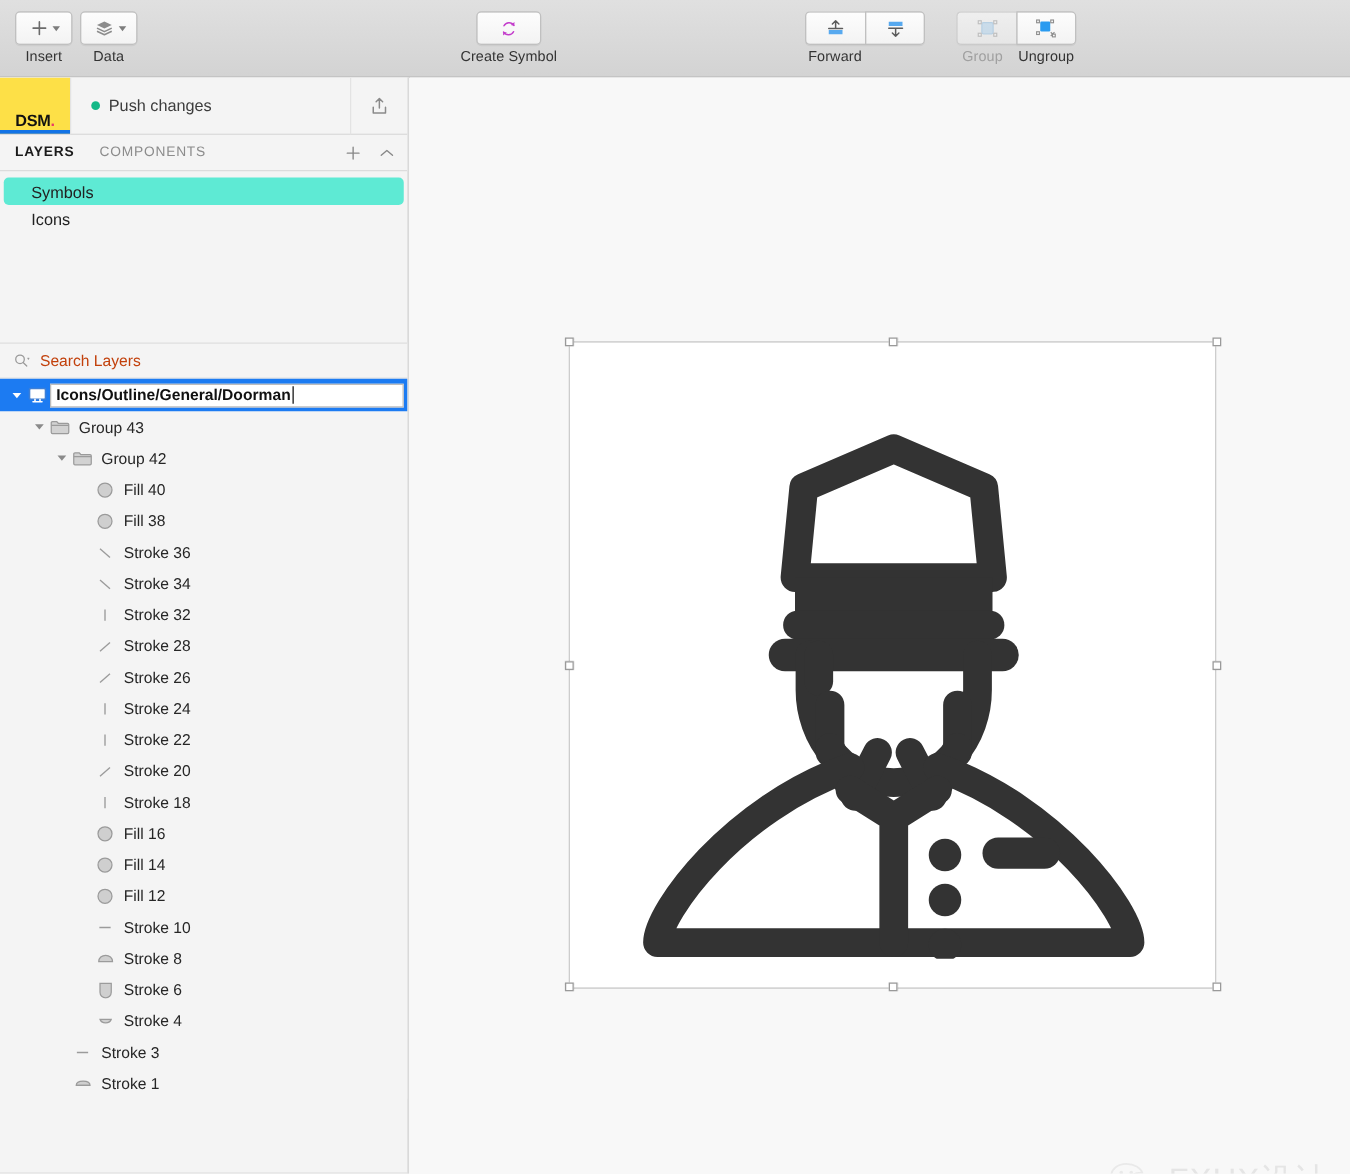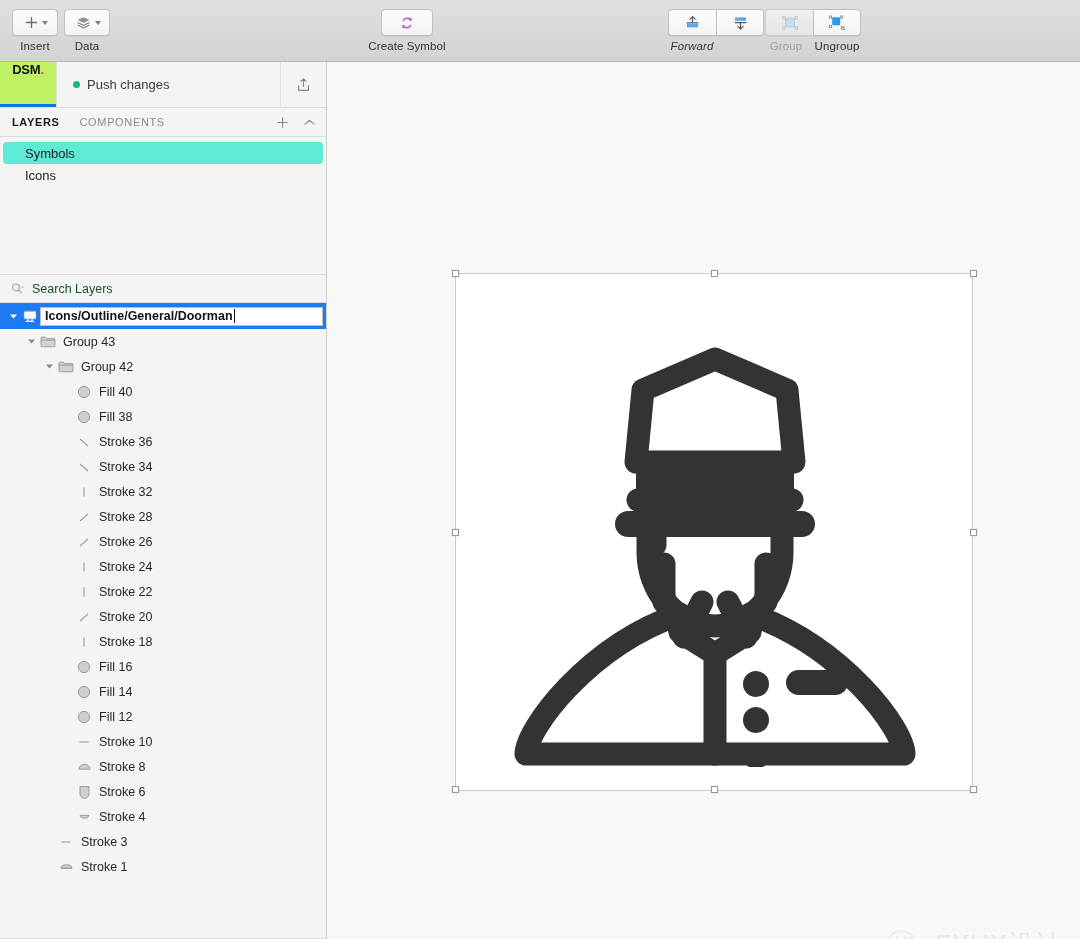--- a/index.html
+++ b/index.html
@@ -51,22 +51,22 @@
     position: absolute; left: 328px; top: 62px; width: 752px; height: 877px;
     background: #f8f8f8; overflow: hidden;
   }
 
   
   .dsm-bar {
     position: relative; height: 46px; background: #f4f4f4;
     border-bottom: 1px solid #ddd; display: flex; align-items: stretch;
   }
   .dsm-tab {
-    width: 56px; display: flex; align-items: flex-start; justify-content: center;
-    border-bottom: 3px solid #1273e6; background: #bef264;
+    width: 56px; display: flex; align-items: flex-end; justify-content: center;
+    border-bottom: 3px solid #1273e6; background: #fde047;
   }
   .dsm-logo { font-size: 13px; font-weight: 700; color: #111; letter-spacing: -0.2px; }
   .dsm-logo .dot { color: #e8396a; }
   .push-area {
     flex: 1; display: flex; align-items: center; padding-left: 16px; gap: 7px;
     border-left: 1px solid #e3e3e3; border-bottom: 1px solid #ddd; margin-bottom: -1px;
   }
   .push-dot { width: 7px; height: 7px; border-radius: 50%; background: #12b886; }
   .push-text { font-size: 13px; color: #3c3c3c; }
   .push-upload {
@@ -93,21 +93,21 @@
   .sym-item.sel { background: #5eead4; }
 
   .sym-spacer { height: 88px; }
 
   
   .search-row {
     height: 29px; display: flex; align-items: center; gap: 8px;
     padding-left: 11px; border-top: 1px solid #dedede; border-bottom: 1px solid #dedede;
     background: #f4f4f4;
   }
-  .search-ph { font-size: 12.5px; color: #14532d; }
+  .search-ph { font-size: 12.5px; color: #c2410c; }
 
   
   .tree { background: #f4f4f4; }
   .trow {
     height: 25px; display: flex; align-items: center; font-size: 12.5px; color: #262626;
     position: relative;
   }
   .trow .disc {
     width: 14px; display: flex; align-items: center; justify-content: center; flex: none;
   }
@@ -200,21 +200,21 @@
             <path d="M12.6 2.6 12.4 5.6 9.5 5.0z" fill="#c33ccb"></path>
             <path d="M3.4 13.4 3.6 10.4 6.5 11.0z" fill="#c33ccb"></path>
           </svg>
         </div>
       </div>
       <div class="tb-labels">
         <div class="tb-label" style="width:120px;">Create Symbol</div>
       </div>
     </div>
 
-    <div class="tb-group" style="left:668px;font-style:italic;">
+    <div class="tb-group" style="left:644px;">
       <div class="tb-row">
         <div class="tb-btn pairL">
           <svg width="17" height="16" viewBox="0 0 17 16">
             <rect x="3" y="9" width="11" height="3.4" fill="#57a9ef"></rect>
             <path d="M8.5 1.6V7.2M5.9 4.2 8.5 1.6 11.1 4.2" fill="none" stroke="#5b5b5b" stroke-width="1.2" stroke-linecap="round" stroke-linejoin="round"></path>
             <path d="M3 7.8h11" stroke="#5b5b5b" stroke-width="1.2" stroke-linecap="round"></path>
           </svg>
         </div>
         <div class="tb-btn pairR">
           <svg width="17" height="16" viewBox="0 0 17 16">

